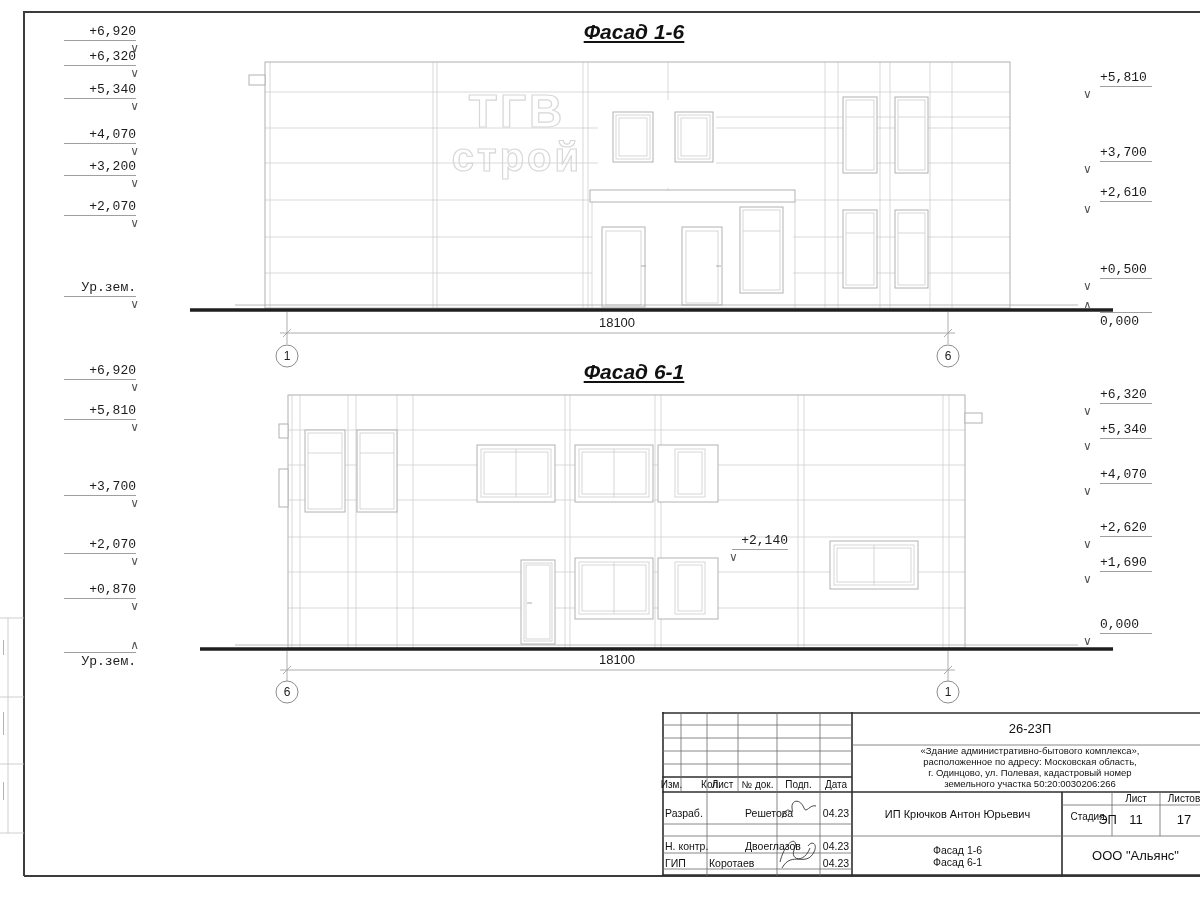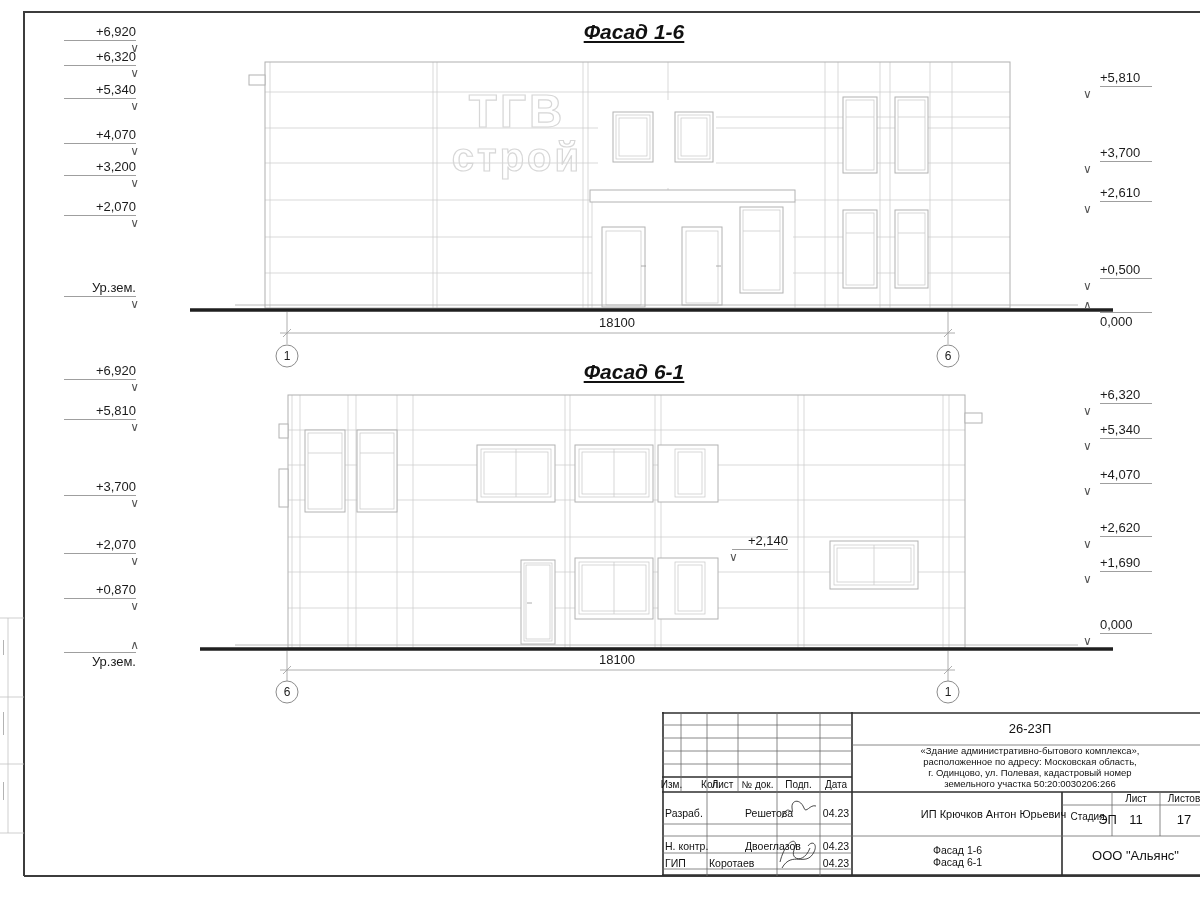--- a/index.html
+++ b/index.html
@@ -22,21 +22,21 @@
   .frm{stroke:#3c3c3c;stroke-width:2;fill:none}
   .mgn{stroke:#c3c3c3;stroke-width:.8;fill:none}
   .mgn2{stroke:#9f9f9f;stroke-width:.8;fill:none}
   .sig{stroke:#2a2a2a;stroke-width:1;fill:none;opacity:.85}
   .tbThick{stroke:#2f2f2f;stroke-width:1.6;fill:none}
   .tbThin{stroke:#6b6b6b;stroke-width:.8;fill:none}
   
   .elev{position:absolute;font-size:13px;color:#1b1b1b;white-space:nowrap;}
   .elev.L{width:72px;text-align:right;}
   .elev.R{width:66px;text-align:left;padding-left:14px;box-sizing:border-box;}
-  .elev .lbl{display:block;border-bottom:1px solid #9f9f9f;padding-bottom:1px;}
+  .elev .lbl{display:block;border-bottom:1px solid #9f9f9f;padding-bottom:1px;font-family:Liberation Mono, monospace;}
   .elev.tl .lbl{border-bottom:none;border-top:1px solid #9f9f9f;padding-top:1px;}
   .elev .sym{position:absolute;font-size:12px;color:#555;line-height:1;}
   .sym-br{right:-3px;bottom:-13px}
   .sym-bl{left:-3px;bottom:-13px}
   .sym-tr{right:-3px;top:-13px}
   .sym-tl{left:-3px;top:-13px}
   .ftitle{position:absolute;width:190px;text-align:center;color:#111;
           font:italic 700 21px "Liberation Sans",sans-serif;text-decoration:underline;}
   .dimtxt{position:absolute;width:80px;text-align:center;font-size:13px;color:#1b1b1b;}
   
@@ -306,21 +306,21 @@
     <div class="c f105" style="left:158px;top:94px;width:32px;height:14px;">04.23</div>
 
     <div class="c cl f105" style="left:3px;top:127px;width:44px;height:14px;">Н. контр.</div>
     <div class="c cl f105" style="left:47px;top:127px;width:66px;height:14px;padding-left:36px;">Двоеглазов</div>
     <div class="c f105" style="left:158px;top:127px;width:32px;height:14px;">04.23</div>
 
     <div class="c cl f105" style="left:3px;top:144px;width:44px;height:14px;">ГИП</div>
     <div class="c cl f105" style="left:47px;top:144px;width:66px;height:14px;">Коротаев</div>
     <div class="c f105" style="left:158px;top:144px;width:32px;height:14px;">04.23</div>
 
-    <div class="c f11" style="left:191px;top:86px;width:209px;height:32px;margin-left:36px;">ИП Крючков Антон Юрьевич</div>
+    <div class="c f11" style="left:191px;top:86px;width:209px;height:32px;">ИП Крючков Антон Юрьевич</div>
     <div class="c" style="left:191px;top:126px;width:209px;height:36px;flex-direction:column;">
       <span class="f105">Фасад 1-6</span>
       <span class="f105">Фасад 6-1</span>
     </div>
     <div class="c f10" style="left:401px;top:99px;width:49px;height:12px;">Стадия</div>
     <div class="c f10" style="left:450px;top:81px;width:48px;height:12px;">Лист</div>
     <div class="c f10" style="left:498px;top:81px;width:48px;height:12px;">Листов</div>
     <div class="c f13" style="left:401px;top:94px;width:49px;height:28px;padding-left:20px;">ЭП</div>
     <div class="c f13" style="left:450px;top:94px;width:48px;height:28px;border-radius:7px;">11</div>
     <div class="c f13" style="left:498px;top:94px;width:48px;height:28px;">17</div>

